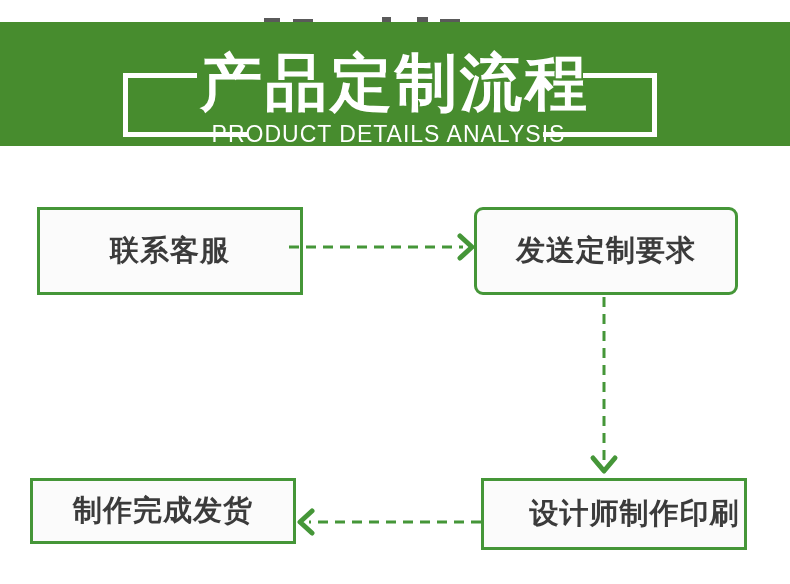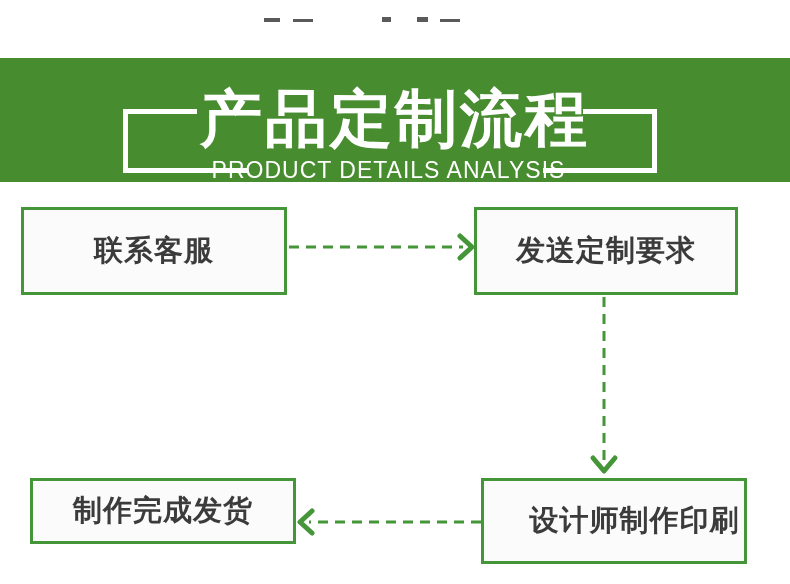--- a/index.html
+++ b/index.html
@@ -10,21 +10,21 @@
     --fragment-gray:#5a5a5a;
   }
   html,body{margin:0;padding:0;background:#ffffff;}
   .page{
     position:relative;width:790px;height:584px;overflow:hidden;background:#ffffff;
     font-family:"Liberation Sans","DejaVu Sans",sans-serif;
   }
   
   .frag{position:absolute;background:var(--fragment-gray);}
   
-  .banner{position:absolute;left:0;top:22px;width:790px;height:124px;background:var(--banner-green);margin-top:36px;}
+  .banner{position:absolute;left:0;top:22px;width:790px;height:124px;background:var(--banner-green);}
   .banner-title{
     position:absolute;left:0;right:0;top:30px;text-align:center;
     color:#ffffff;font-size:62px;font-weight:bold;letter-spacing:3px;line-height:1;margin:0;
   }
   .banner-subtitle{
     position:absolute;left:0;right:13px;top:101px;text-align:center;
     color:#ffffff;font-size:23px;font-weight:normal;letter-spacing:1px;line-height:1;
   }
   
   .bracket-part{position:absolute;background:#ffffff;}
@@ -36,24 +36,24 @@
   .rb-arm-bottom{left:543px;top:110px;width:114px;height:5px;}
   
   .flow-box{
     position:absolute;box-sizing:border-box;
     border:3px solid var(--line-green);background:var(--box-bg);
     display:flex;align-items:center;justify-content:center;
   }
   .flow-box span{
     color:var(--ink);font-size:29px;font-weight:bold;letter-spacing:1px;white-space:nowrap;
   }
-  .box-1{left:21px; top:207px;width:266px;height:88px;}
-  .box-2{left:474px;top:207px;width:264px;height:88px;}
+  .box-1{left:37px; top:207px;width:266px;height:88px;}
+  .box-2{left:474px;top:207px;width:264px;height:88px;border-radius:9px;}
   .box-3{left:30px; top:478px;width:266px;height:66px;}
-  .box-4{left:481px;top:478px;width:266px;height:86px;padding-left:41px;}
+  .box-4{left:481px;top:478px;width:266px;height:72px;padding-left:41px;}
   
   .arrow{position:absolute;overflow:visible;}
   .arrow line, .arrow polyline{stroke:var(--line-green);fill:none;}
   .arrow line{stroke-width:3;stroke-dasharray:10 7;}
   .arrow polyline{stroke-width:5;stroke-linecap:round;stroke-linejoin:round;}
 </style>
 </head>
 <body>
 
 <div class="page">

